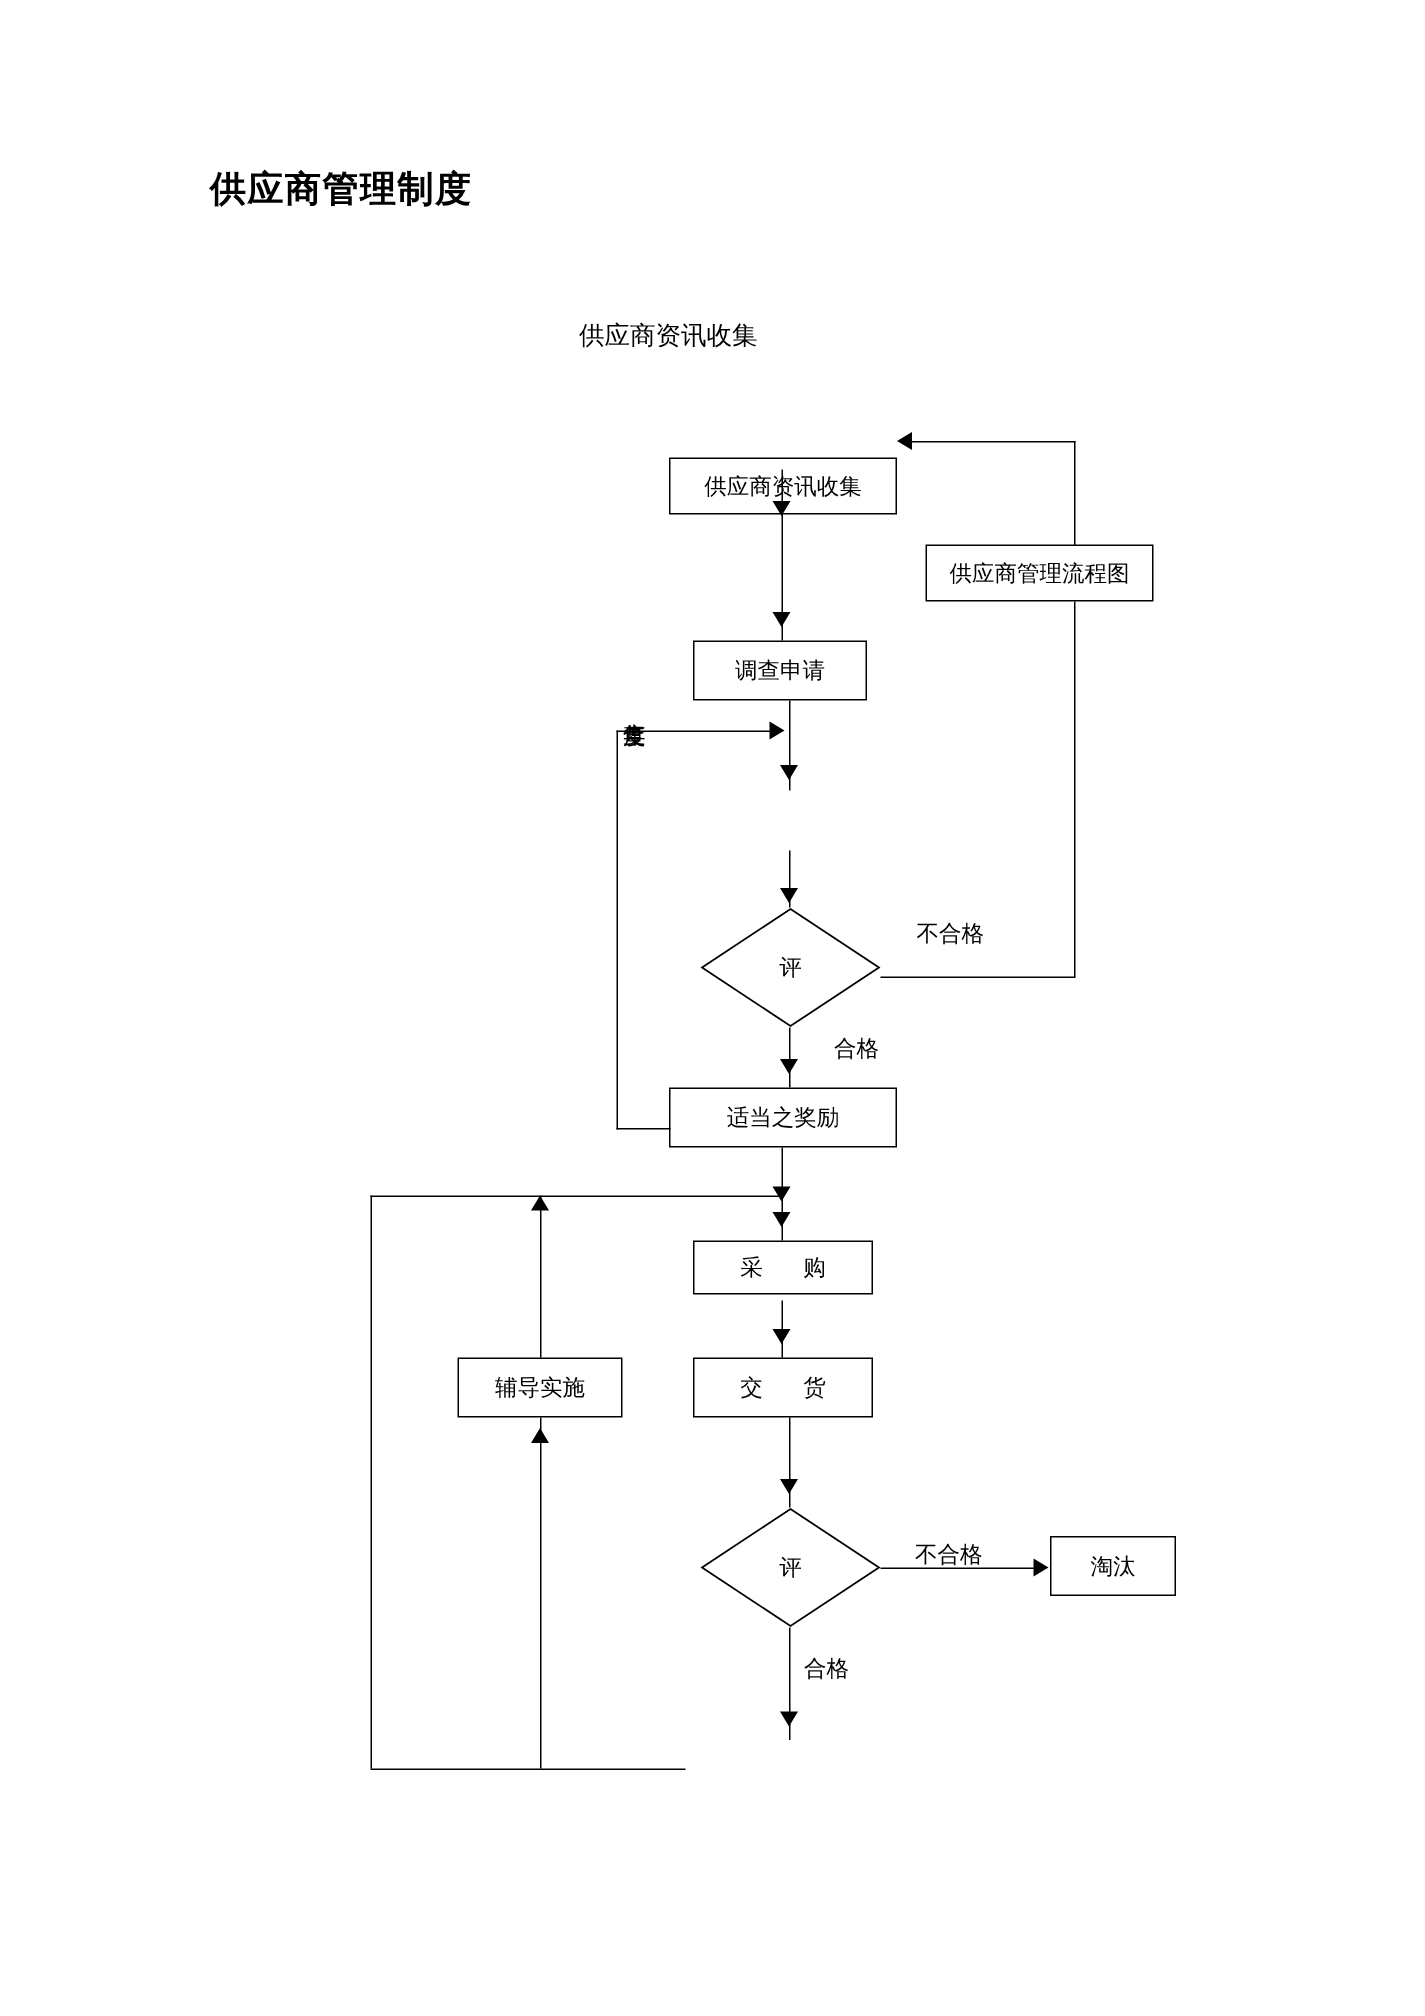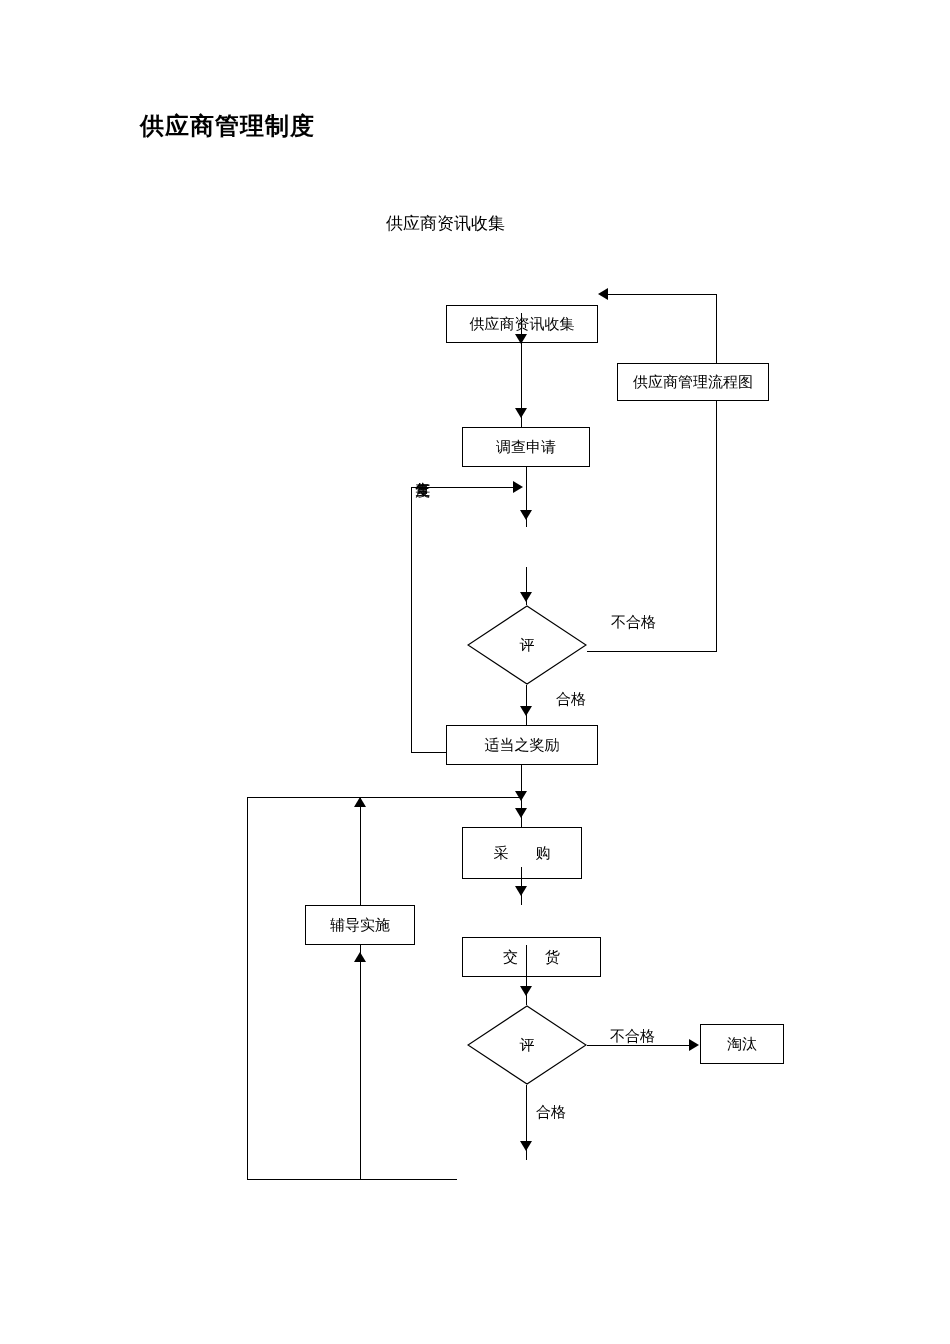--- a/index.html
+++ b/index.html
@@ -124,41 +124,41 @@
   <div class="chart-title">供应商资讯收集</div>
 
   <div class="node" style="left:446px; top:275px; width:152px; height:38px;margin-top:30px;">
     <span>供应商资讯收集</span>
   </div>
 
   <div class="node" style="left:617px; top:363px; width:152px; height:38px;">
     <span>供应商管理流程图</span>
   </div>
 
-  <div class="node" style="left:462px; top:427px; width:128px; height:40px;">
+  <div class="node" style="left:462px; top:427px; width:116px; height:40px;">
     <span>调查申请</span>
   </div>
 
 
   <div class="diamond" style="left:467px; top:605px; width:120px; height:80px;">
     <svg class="shape" viewBox="0 0 120 80" preserveAspectRatio="none">
       <polygon points="60,1 119,40 60,79 1,40" fill="#ffffff" stroke="#000000" stroke-width="1.2"></polygon>
     </svg>
     <div class="dlabel">评</div>
   </div>
 
   <div class="node" style="left:446px; top:725px; width:152px; height:40px;">
     <span>适当之奖励</span>
   </div>
 
-  <div class="node wide-letter" style="left:462px; top:827px; width:120px; height:52px;">
+  <div class="node wide-letter" style="left:462px; top:827px; width:120px; height:36px;">
     <span>采　购</span>
   </div>
 
-  <div class="node wide-letter" style="left:462px; top:905px; width:139px; height:40px;margin-top:32px;">
+  <div class="node wide-letter" style="left:462px; top:905px; width:120px; height:40px;">
     <span>交　货</span>
   </div>
 
   <div class="node" style="left:305px; top:905px; width:110px; height:40px;">
     <span>辅导实施</span>
   </div>
 
   <div class="diamond" style="left:467px; top:1005px; width:120px; height:80px;">
     <svg class="shape" viewBox="0 0 120 80" preserveAspectRatio="none">
       <polygon points="60,1 119,40 60,79 1,40" fill="#ffffff" stroke="#000000" stroke-width="1.2"></polygon>

